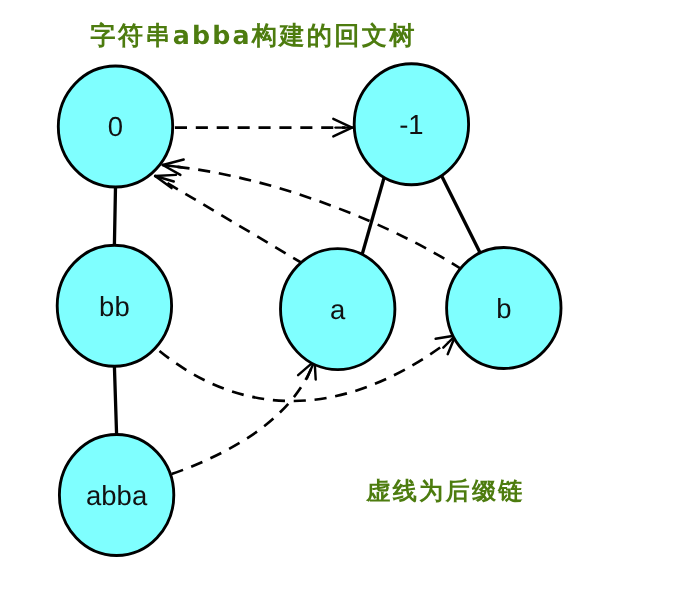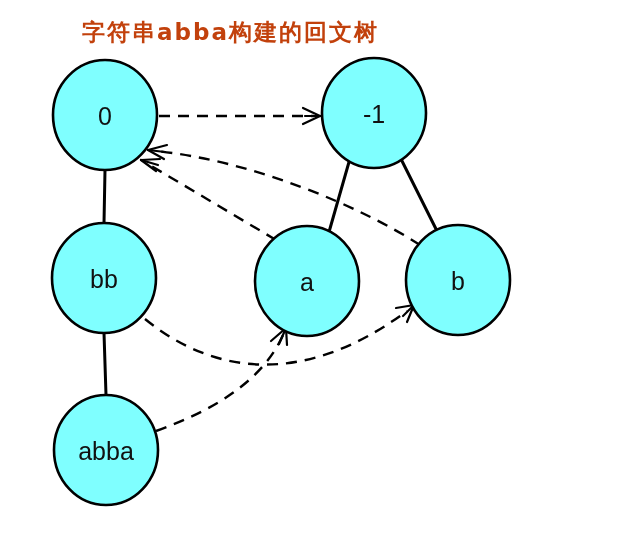--- a/index.html
+++ b/index.html
@@ -50,21 +50,21 @@
   .arrow-barb {
     stroke: #000000;
     stroke-width: 2.2;
     fill: none;
     stroke-linecap: round;
   }
   .cn-text {
     position: absolute;
     font-family: "DejaVu Sans", "Liberation Sans", sans-serif;
     font-weight: 700;
-    color: #c2410c;
+    color: #4d7c0f;
     white-space: nowrap;
     letter-spacing: 2px;
   }
   #title-text {
     left: 82px;
     top: 17px;
     font-size: 23px;
   }
   #legend-text {
     left: 333px;
@@ -153,14 +153,15 @@
 
       <g>
         <ellipse class="node-ellipse" cx="106" cy="450" rx="52" ry="55"></ellipse>
         <text class="node-label" x="106" y="451">abba</text>
       </g>
     </g>
   </svg>
 
   <div class="cn-text" id="title-text">字符串abba构建的回文树</div>
 
+  <div class="cn-text" id="legend-text">虚线为后缀链</div>
 
 </div>
 
 </body></html>

